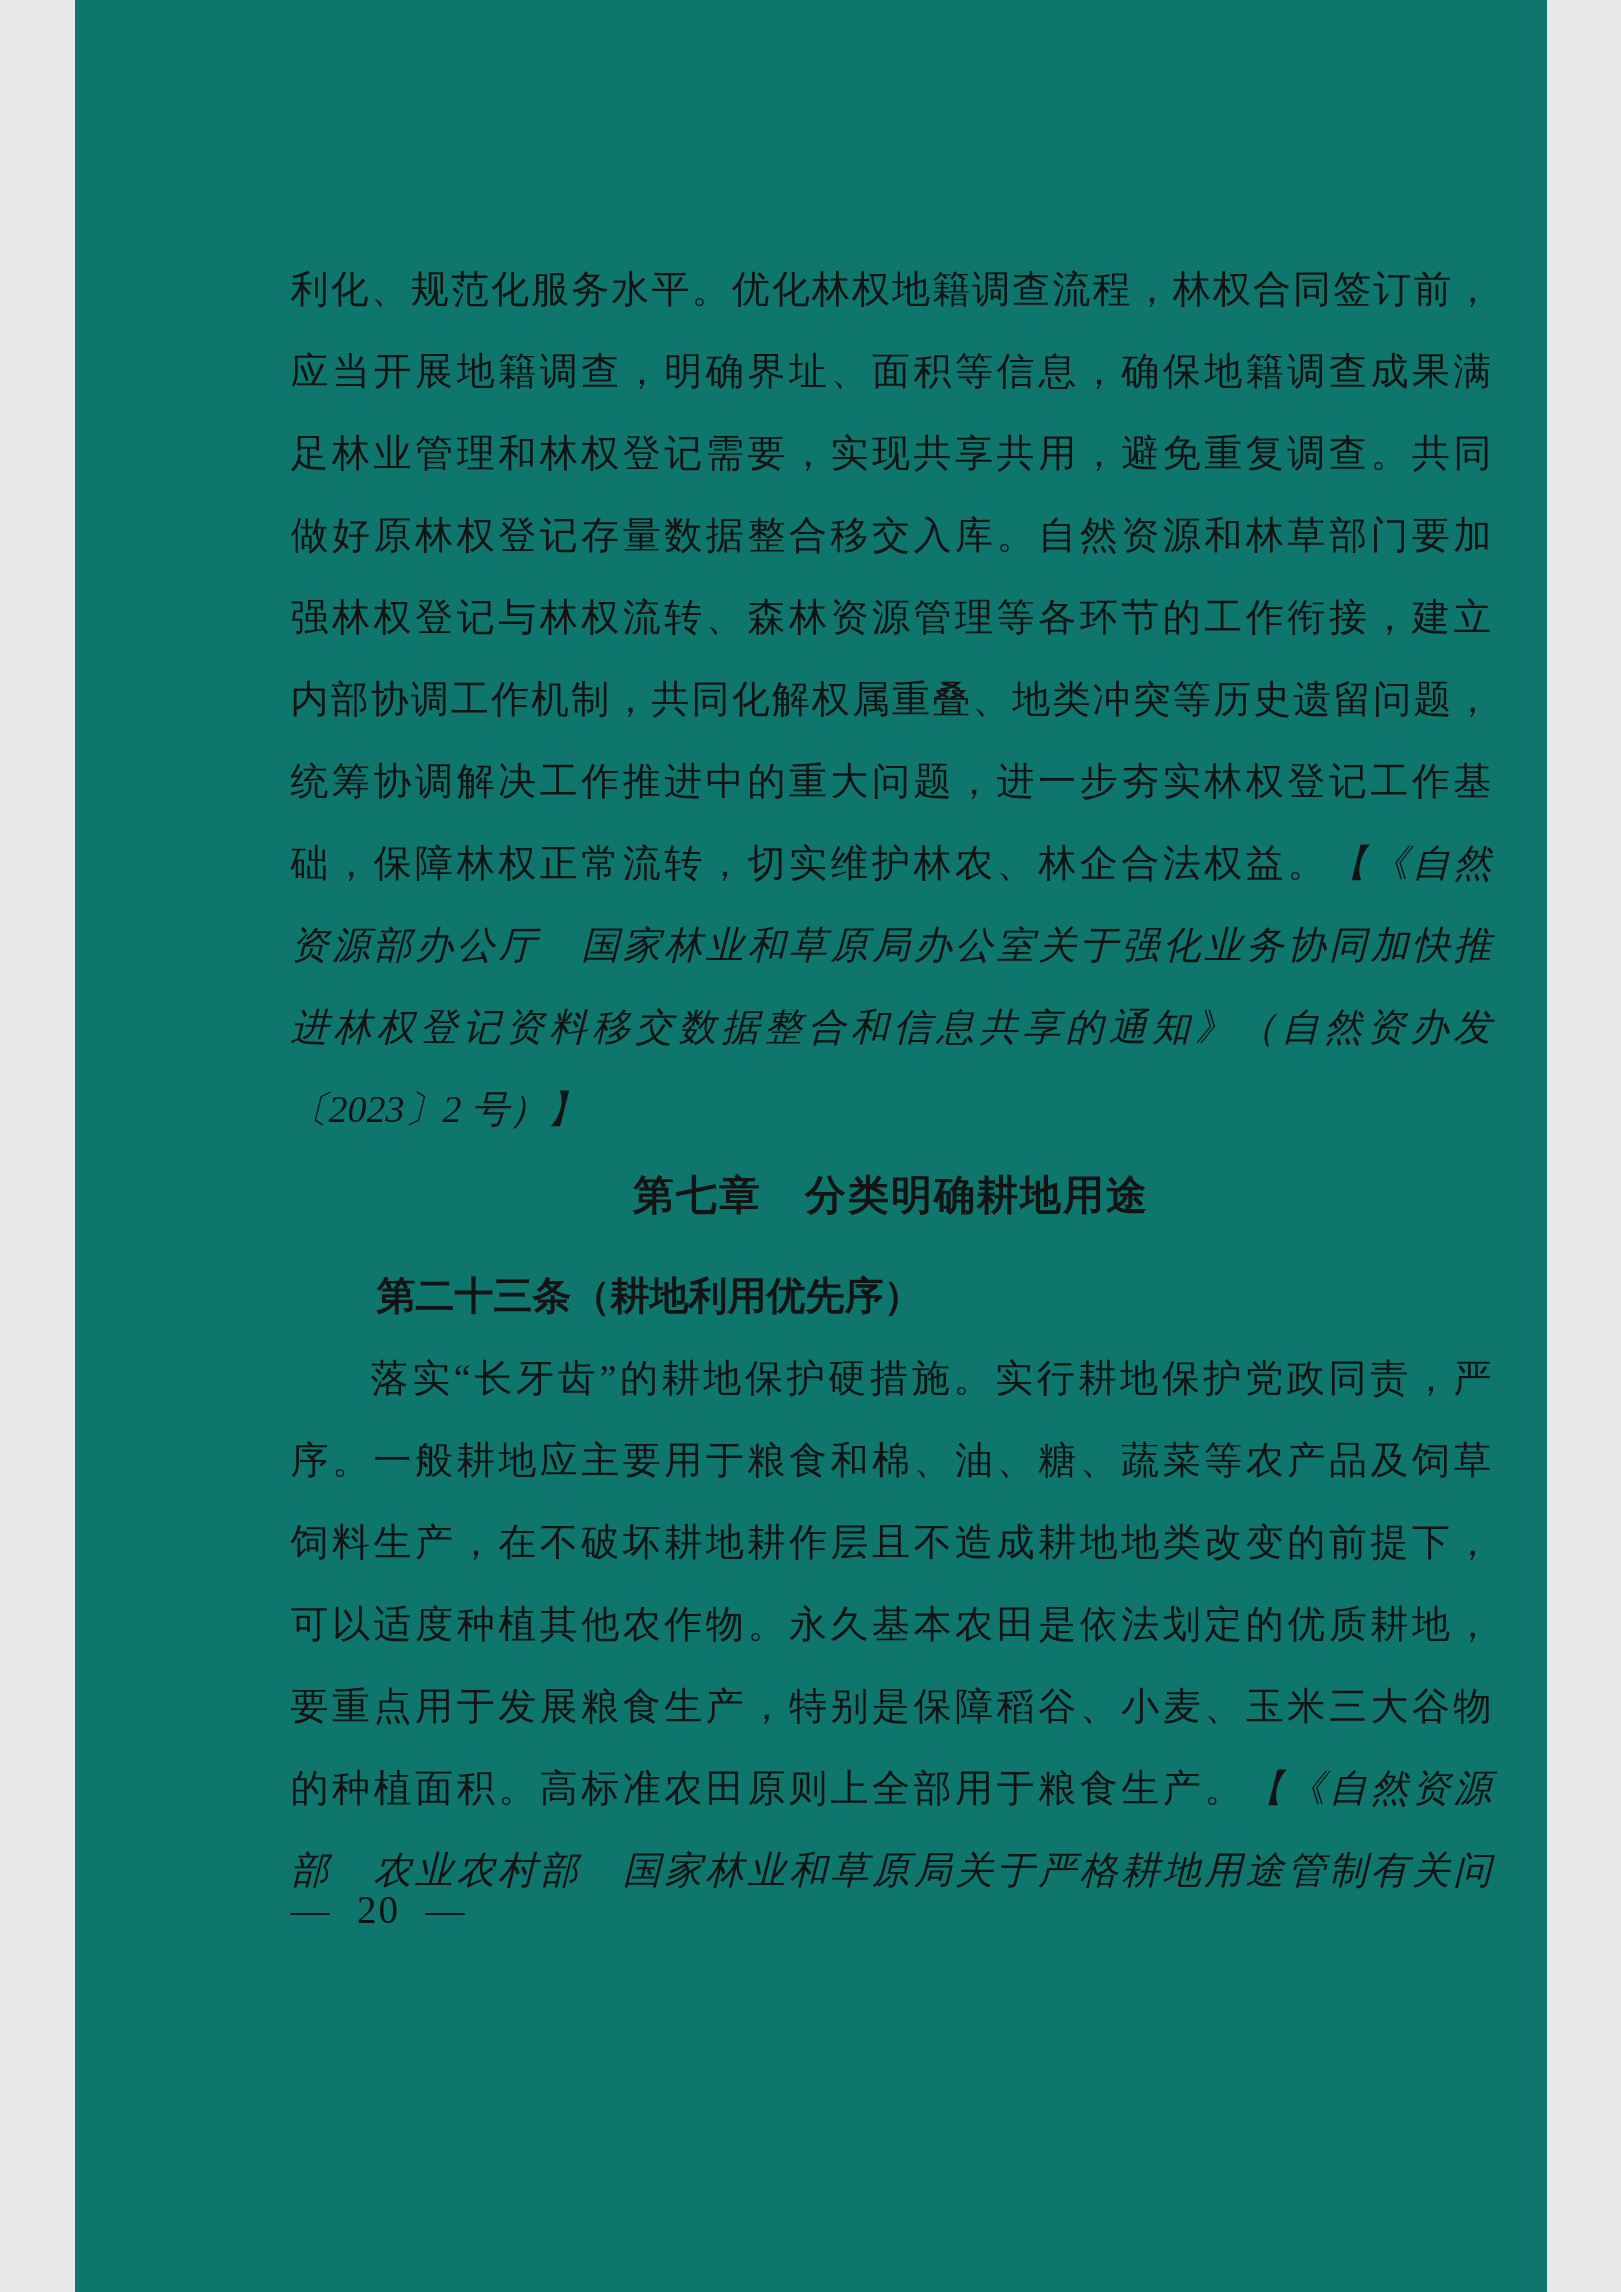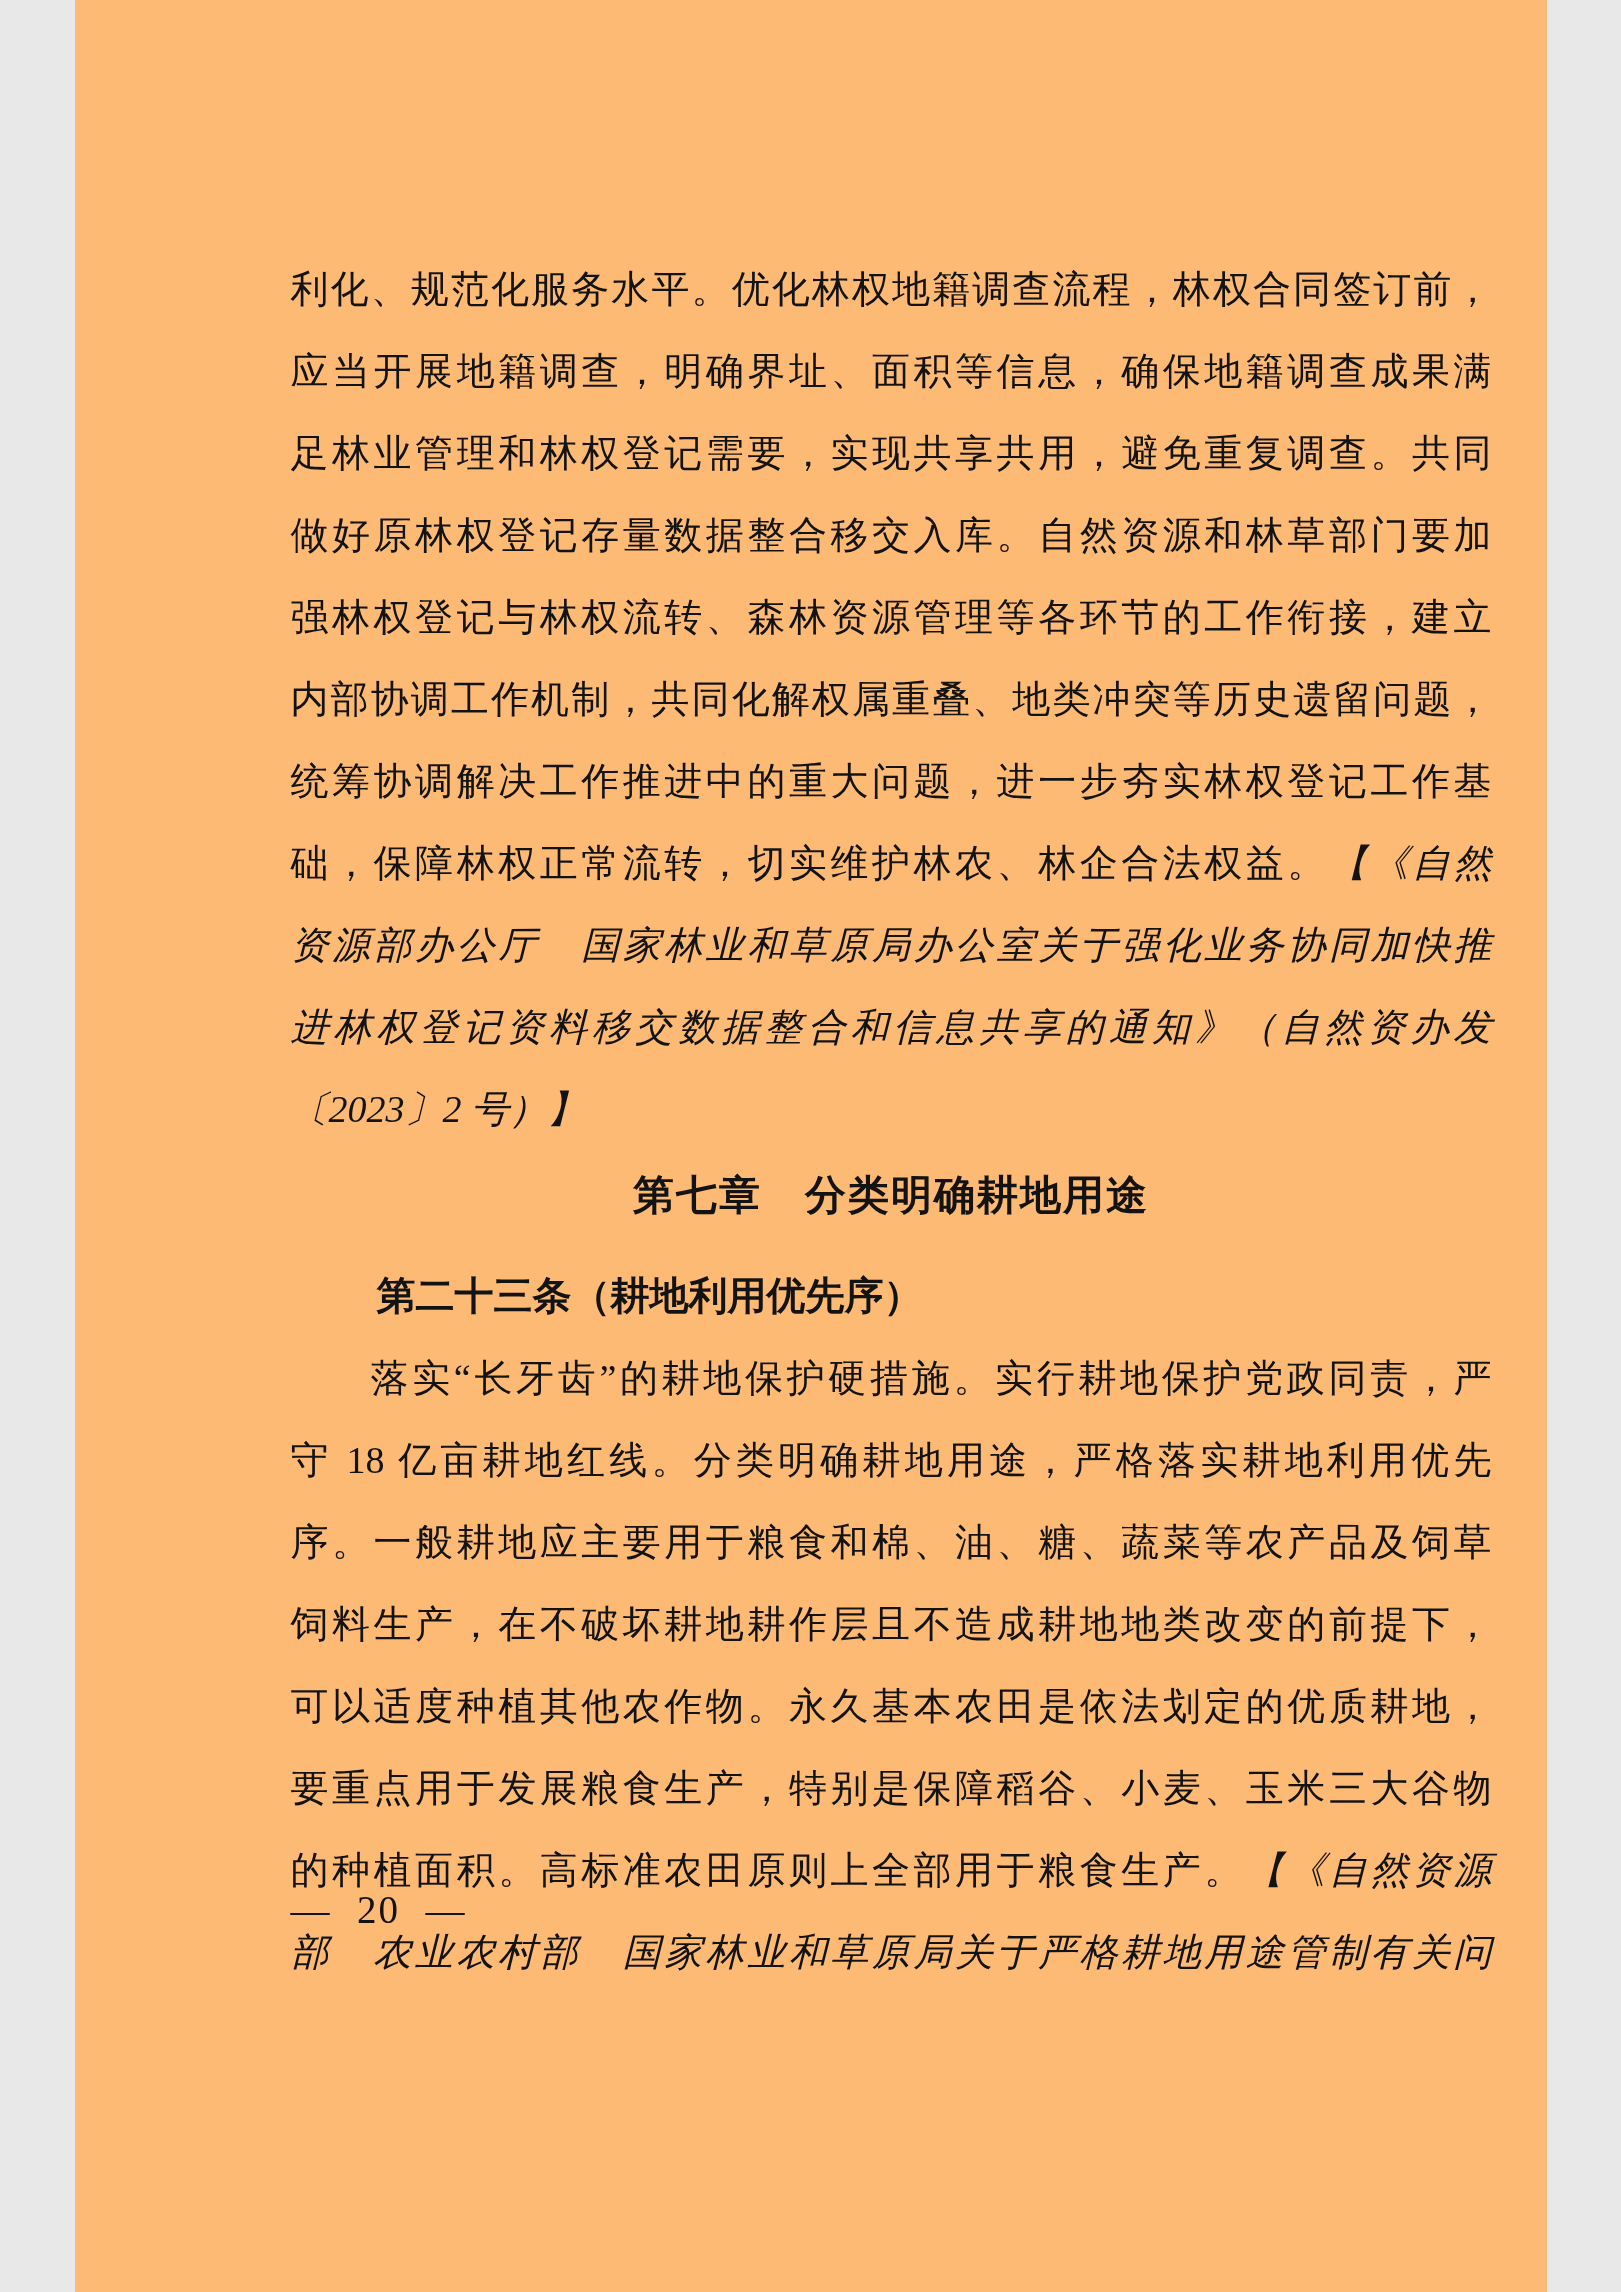--- a/index.html
+++ b/index.html
@@ -5,21 +5,21 @@
   html, body {
     margin: 0;
     padding: 0;
     background: #e8e8e8;
   }
   .page {
     position: relative;
     width: 1472px;
     height: 2293px;
     margin: 0 auto;
-    background: #fdba74;
+    background: #0f766e;
     color: #131313;
     font-family: "Liberation Serif", "DejaVu Serif", serif;
     overflow: hidden;
   }
   .text-block {
     position: absolute;
     left: 216px;
     top: 248px;
     width: 1201px;
   }
@@ -88,21 +88,20 @@
     <div class="line">统筹协调解决工作推进中的重大问题，进一步夯实林权登记工作基</div>
     <div class="line"><span>础，保障林权正常流转，切实维护林农、林企合法权益。</span><span class="kai">【《自然</span></div>
     <div class="line kai">资源部办公厅　国家林业和草原局办公室关于强化业务协同加快推</div>
     <div class="line kai">进林权登记资料移交数据整合和信息共享的通知》（自然资办发</div>
     <div class="line kai para-end">〔2023〕2 号）】</div>
 
     <div class="chapter-heading">第七章　分类明确耕地用途</div>
     <div class="article-heading">第二十三条（耕地利用优先序）</div>
 
     <div class="line indent-2">落实“长牙齿”的耕地保护硬措施。实行耕地保护党政同责，严</div>
-    <div class="line">守 18 亿亩耕地红线。分类明确耕地用途，严格落实耕地利用优先</div>
     <div class="line">序。一般耕地应主要用于粮食和棉、油、糖、蔬菜等农产品及饲草</div>
     <div class="line">饲料生产，在不破坏耕地耕作层且不造成耕地地类改变的前提下，</div>
     <div class="line">可以适度种植其他农作物。永久基本农田是依法划定的优质耕地，</div>
     <div class="line">要重点用于发展粮食生产，特别是保障稻谷、小麦、玉米三大谷物</div>
     <div class="line"><span>的种植面积。高标准农田原则上全部用于粮食生产。</span><span class="kai">【《自然资源</span></div>
     <div class="line kai">部　农业农村部　国家林业和草原局关于严格耕地用途管制有关问</div>
 
   </div>
 
   <div class="page-footer">— 20 —</div>

